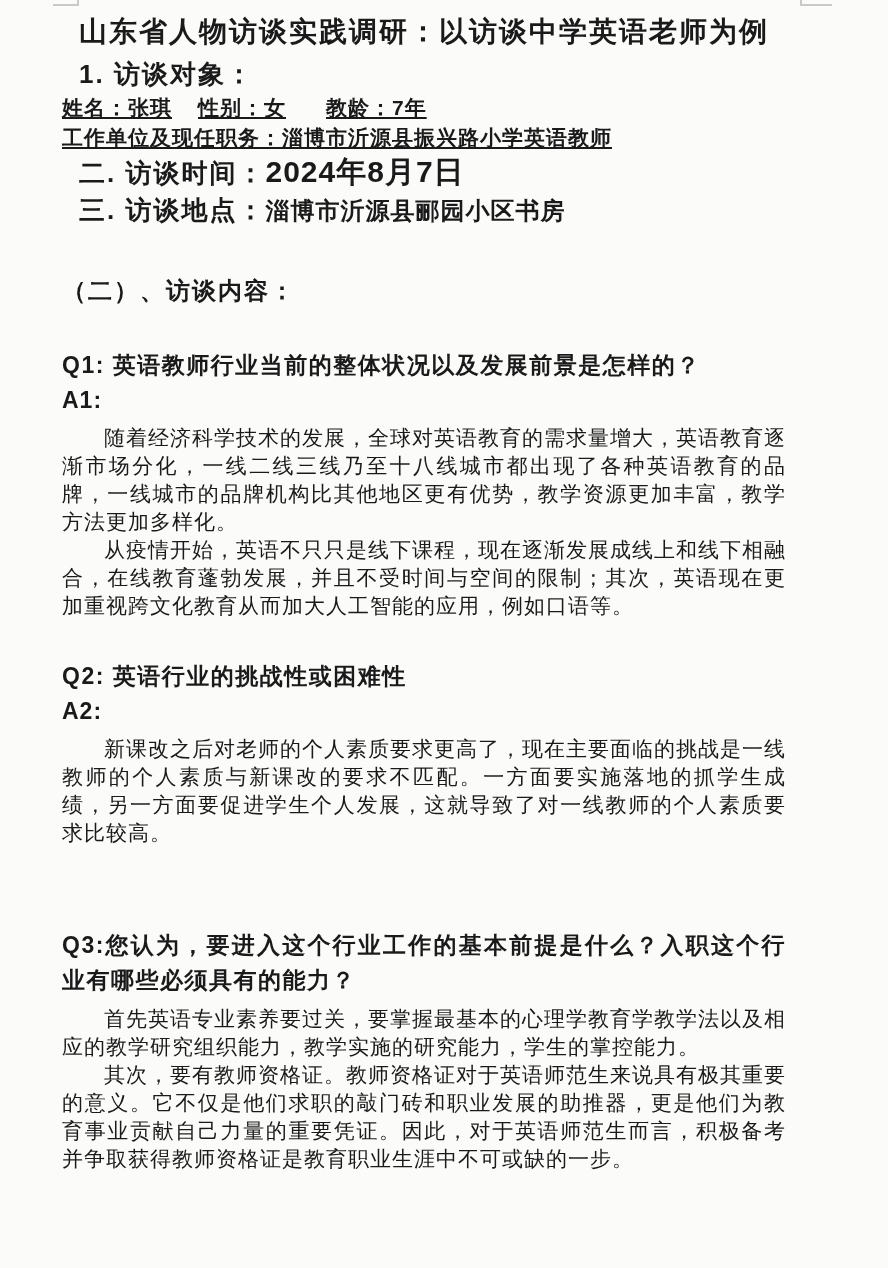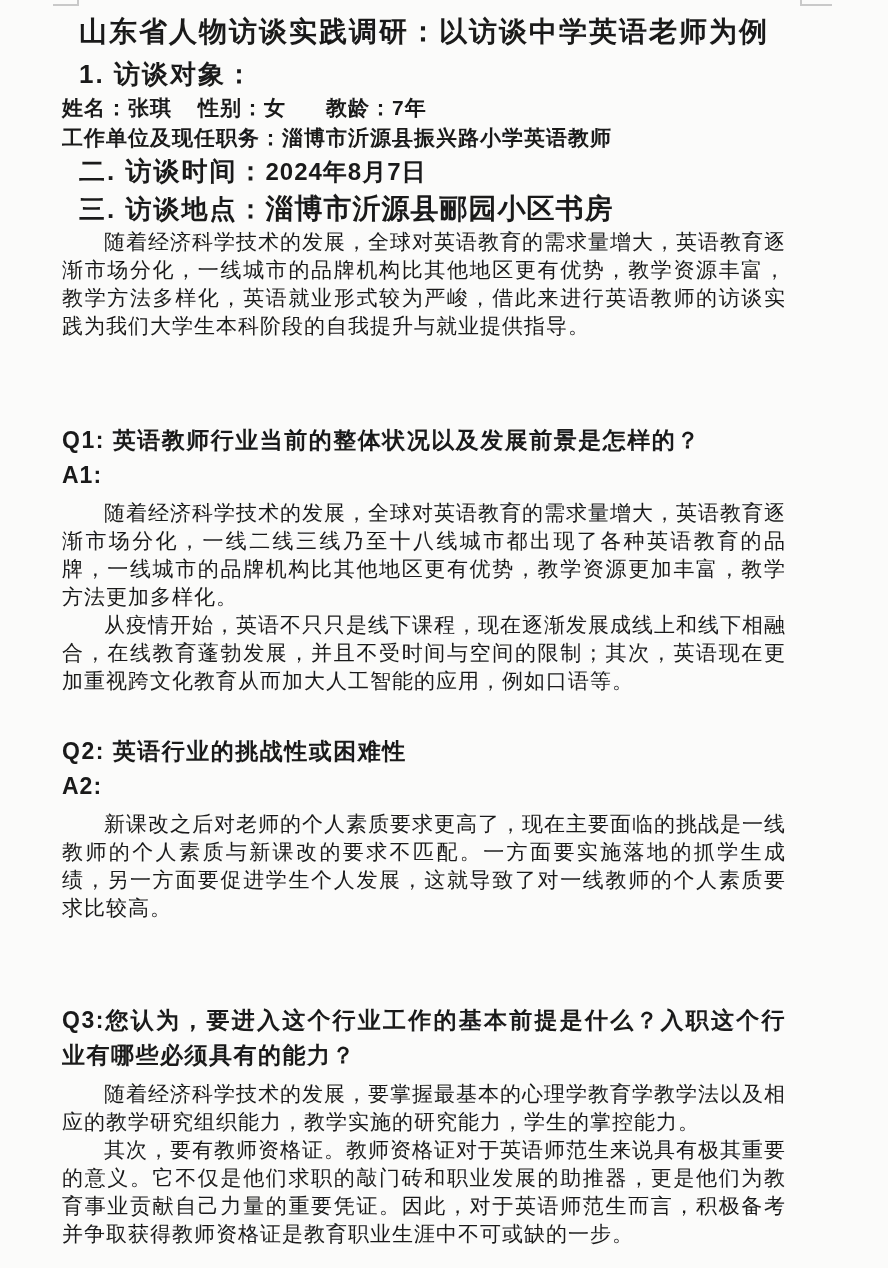--- a/index.html
+++ b/index.html
@@ -40,30 +40,31 @@
     margin: 6px 0 6px 0;
   }
   .h-section {
     font-size: 26px;
     font-weight: 700;
     letter-spacing: 2px;
     line-height: 37px;
     margin-left: 17px;
   }
   .h-section .h-value {
-    font-size: 28px;
+    font-size: 24px;
     font-weight: 600;
     letter-spacing: 1px;
   }
-  .h-section .h-value.date { font-size: 24px; }
+  .h-section .h-value.date { font-size: 30px; }
   .kv-line {
     font-size: 21px;
     font-weight: 600;
     line-height: 30px;
     letter-spacing: 1px;
+    text-decoration: underline;
   }
   .kv-line .gap-sm { display: inline-block; width: 26px; }
   .kv-line .gap-md { display: inline-block; width: 40px; }
   .h-sub {
     font-size: 24px;
     font-weight: 700;
     letter-spacing: 2px;
     line-height: 36px;
   }
   .para {
@@ -116,39 +117,39 @@
   <div class="h-section">
     <span>二. 访谈时间：</span><span class="h-value date">2024年8月7日</span>
   </div>
 
   <div class="h-section">
     <span>三. 访谈地点：</span><span class="h-value">淄博市沂源县郦园小区书房</span>
   </div>
 
 
 
-  <p class="para">随着经济科学技术的发展，全球对英语教育的需求量增大，英语教育逐渐市场分化，一线城市的品牌机构比其他地区更有优势，教学资源丰富，教学方法多样化，英语就业形式较为严峻，借此来进行英语教师的访谈实践为我们大学生本科阶段的自我提升与就业提供指导。</p>
 
   <div class="section-gap-1"></div>
 
+  <div class="h-sub">（二）、访谈内容：</div>
 
   <div>
     <div class="q-line">Q1: 英语教师行业当前的整体状况以及发展前景是怎样的？</div>
     <div class="a-label">A1:</div>
     <p class="para after-a-label">随着经济科学技术的发展，全球对英语教育的需求量增大，英语教育逐渐市场分化，一线二线三线乃至十八线城市都出现了各种英语教育的品牌，一线城市的品牌机构比其他地区更有优势，教学资源更加丰富，教学方法更加多样化。</p>
     <p class="para">从疫情开始，英语不只只是线下课程，现在逐渐发展成线上和线下相融合，在线教育蓬勃发展，并且不受时间与空间的限制；其次，英语现在更加重视跨文化教育从而加大人工智能的应用，例如口语等。</p>
   </div>
 
   <div>
     <div class="q-line">Q2: 英语行业的挑战性或困难性</div>
     <div class="a-label">A2:</div>
     <p class="para after-a-label">新课改之后对老师的个人素质要求更高了，现在主要面临的挑战是一线教师的个人素质与新课改的要求不匹配。一方面要实施落地的抓学生成绩，另一方面要促进学生个人发展，这就导致了对一线教师的个人素质要求比较高。</p>
   </div>
 
   <div class="section-gap-2"></div>
 
   <div>
     <div class="q-line">Q3:您认为，要进入这个行业工作的基本前提是什么？入职这个行业有哪些必须具有的能力？</div>
-    <p class="para after-a-label">随着经济科学技术的发展，要掌握最基本的心理学教育学教学法以及相应的教学研究组织能力，教学实施的研究能力，学生的掌控能力。</p>
+    <p class="para after-a-label">首先英语专业素养要过关，要掌握最基本的心理学教育学教学法以及相应的教学研究组织能力，教学实施的研究能力，学生的掌控能力。</p>
     <p class="para">其次，要有教师资格证。教师资格证对于英语师范生来说具有极其重要的意义。它不仅是他们求职的敲门砖和职业发展的助推器，更是他们为教育事业贡献自己力量的重要凭证。因此，对于英语师范生而言，积极备考并争取获得教师资格证是教育职业生涯中不可或缺的一步。</p>
   </div>
 
 </div>
 
 </body></html>

